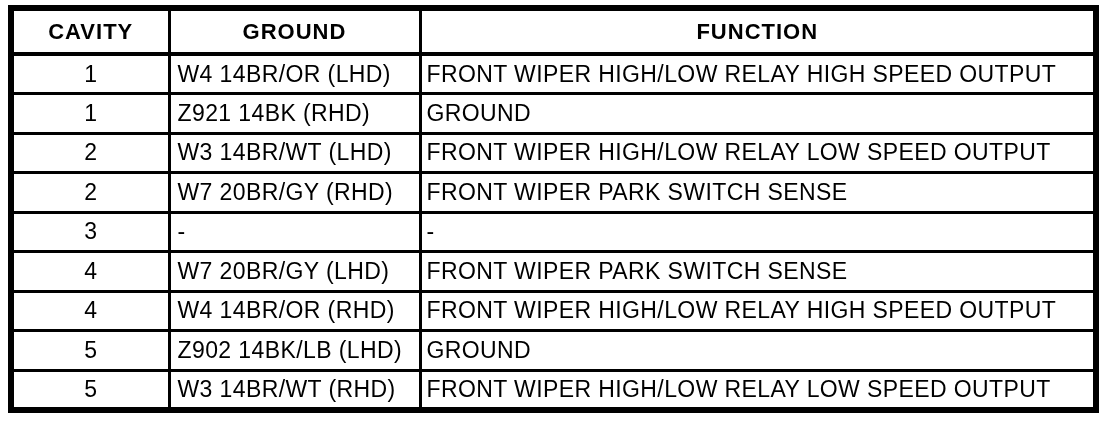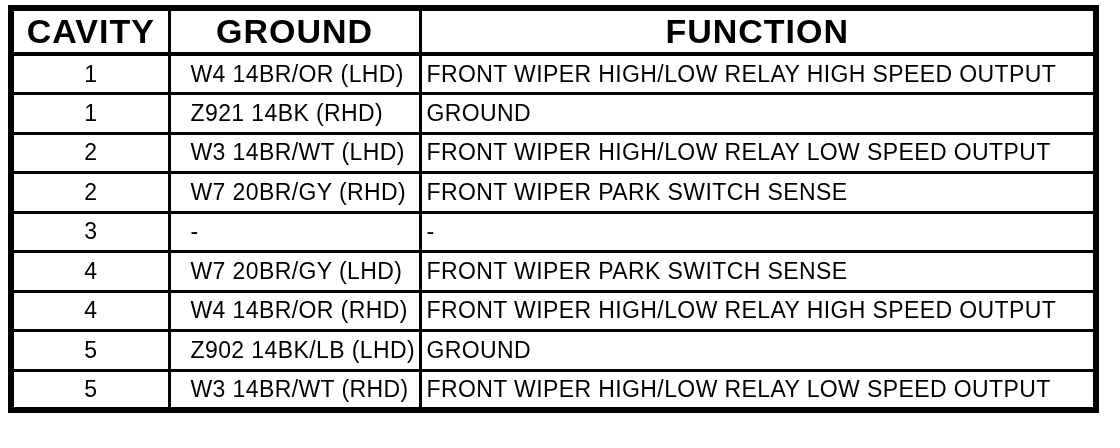--- a/index.html
+++ b/index.html
@@ -19,41 +19,41 @@
     table-layout: fixed;
     background: #ffffff;
   }
   table.pinout, table.pinout th, table.pinout td {
     border: 3px solid #000000;
   }
   table.pinout { border: 6px solid #000000; }
   table.pinout th {
     border-bottom: 4px solid #000000;
     height: 46px;
-    font-size: 34px;
+    font-size: 22px;
     font-weight: bold;
     letter-spacing: 1px;
     text-align: center;
     vertical-align: middle;
     white-space: nowrap;
     overflow: hidden;
   }
   table.pinout td {
     height: 39.5px;
     font-size: 23px;
     letter-spacing: 0.4px;
     vertical-align: middle;
     white-space: nowrap;
     overflow: hidden;
   }
   col.c-cavity   { width: 158px; }
   col.c-circuit  { width: 251px; }
   col.c-function { width: auto;  }
   td.cavity   { text-align: center; }
-  td.circuit  { text-align: left; padding-left: 20px; }
+  td.circuit  { text-align: left; padding-left: 7px; }
   td.function { text-align: left; padding-left: 5px; margin-left: 8px; }
 </style>
 </head>
 <body>
 
 <div class="page">
   <table class="pinout">
     <colgroup>
       <col class="c-cavity">
       <col class="c-circuit">

